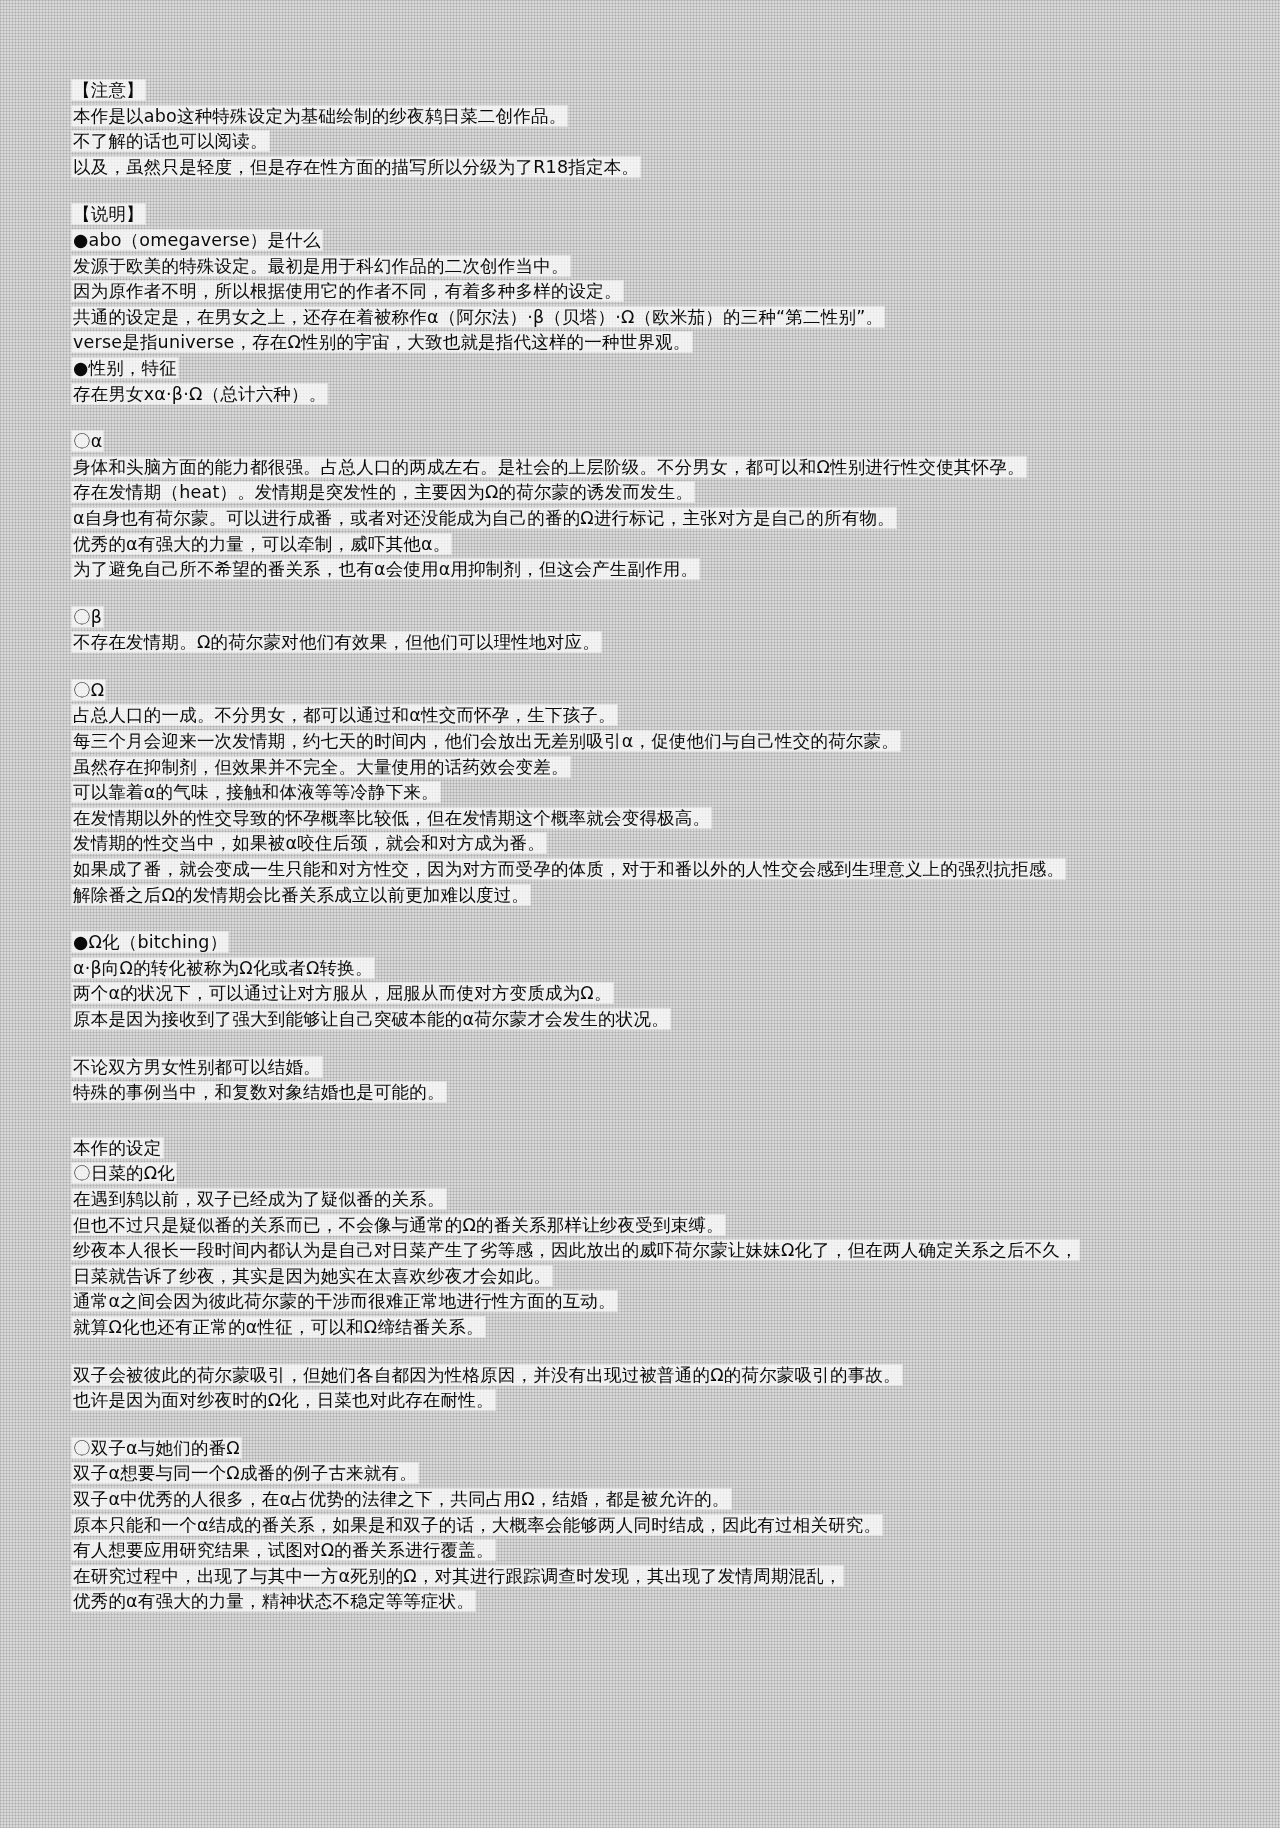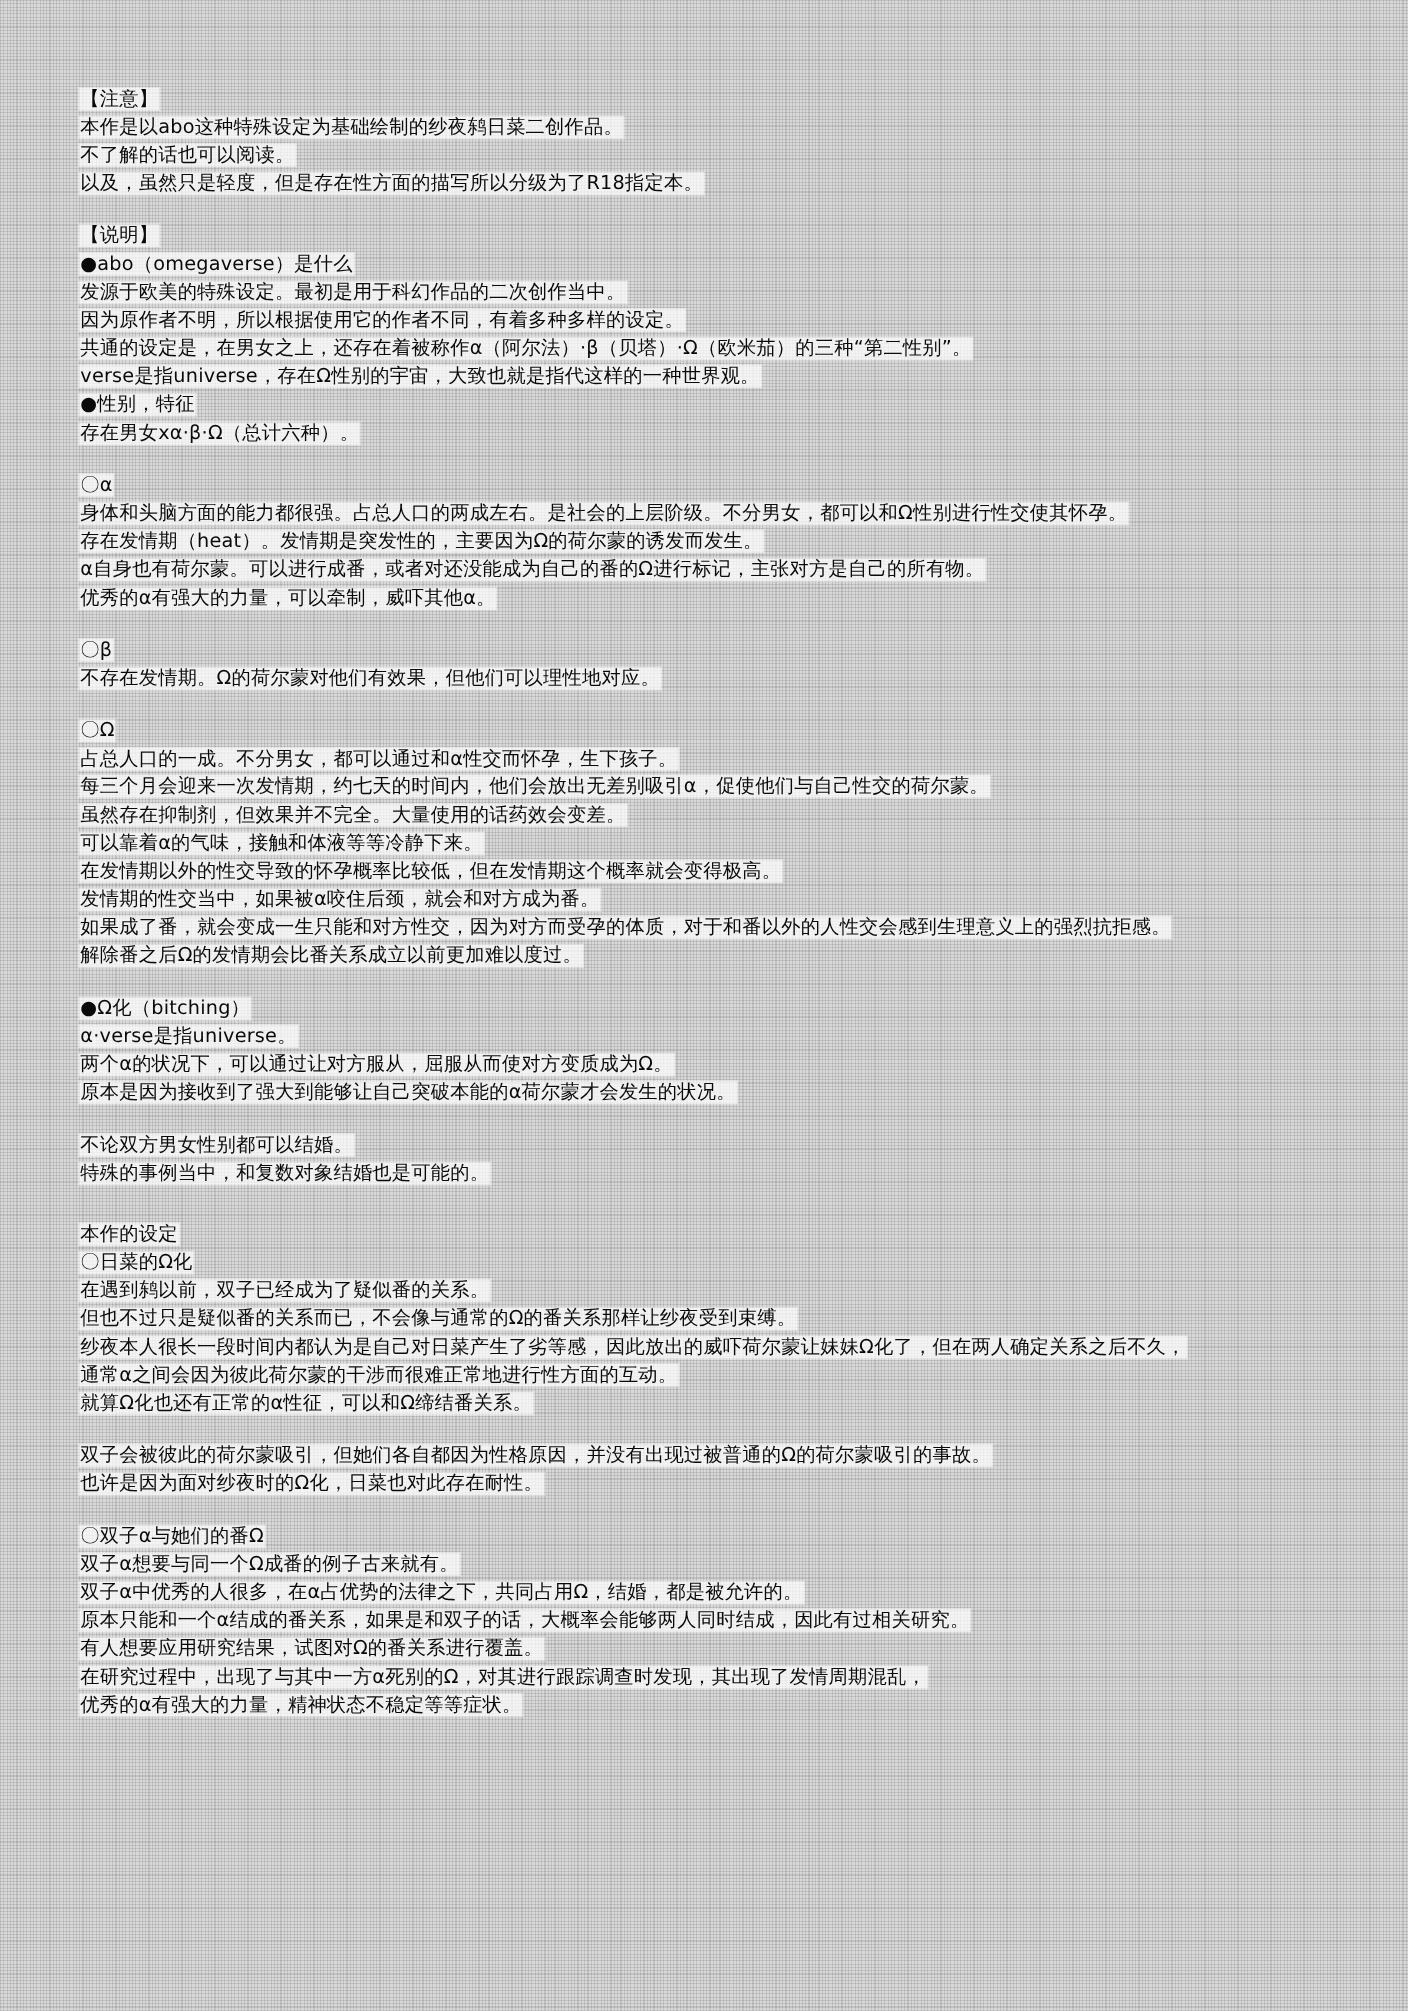--- a/index.html
+++ b/index.html
@@ -69,20 +69,21 @@
         <div class="line"><span class="txt">●性别，特征</span></div>
         <div class="line"><span class="txt">存在男女xα·β·Ω（总计六种）。</span></div>
       </div>
       <div style="height: 22px;"></div>
       <div class="block">
         <div class="line"><span class="txt">〇α</span></div>
         <div class="line"><span class="txt">身体和头脑方面的能力都很强。占总人口的两成左右。是社会的上层阶级。不分男女，都可以和Ω性别进行性交使其怀孕。</span></div>
         <div class="line"><span class="txt">存在发情期（heat）。发情期是突发性的，主要因为Ω的荷尔蒙的诱发而发生。</span></div>
         <div class="line"><span class="txt">α自身也有荷尔蒙。可以进行成番，或者对还没能成为自己的番的Ω进行标记，主张对方是自己的所有物。</span></div>
         <div class="line"><span class="txt">优秀的α有强大的力量，可以牵制，威吓其他α。</span></div>
+        <div class="line"><span class="txt">为了避免自己所不希望的番关系，也有α会使用α用抑制剂，但这会产生副作用。</span></div>
       </div>
       <div style="height: 22px;"></div>
       <div class="block">
         <div class="line"><span class="txt">〇β</span></div>
         <div class="line"><span class="txt">不存在发情期。Ω的荷尔蒙对他们有效果，但他们可以理性地对应。</span></div>
       </div>
       <div style="height: 22px;"></div>
       <div class="block">
         <div class="line"><span class="txt">〇Ω</span></div>
         <div class="line"><span class="txt">占总人口的一成。不分男女，都可以通过和α性交而怀孕，生下孩子。</span></div>
@@ -90,36 +91,37 @@
         <div class="line"><span class="txt">虽然存在抑制剂，但效果并不完全。大量使用的话药效会变差。</span></div>
         <div class="line"><span class="txt">可以靠着α的气味，接触和体液等等冷静下来。</span></div>
         <div class="line"><span class="txt">在发情期以外的性交导致的怀孕概率比较低，但在发情期这个概率就会变得极高。</span></div>
         <div class="line"><span class="txt">发情期的性交当中，如果被α咬住后颈，就会和对方成为番。</span></div>
         <div class="line"><span class="txt">如果成了番，就会变成一生只能和对方性交，因为对方而受孕的体质，对于和番以外的人性交会感到生理意义上的强烈抗拒感。</span></div>
         <div class="line"><span class="txt">解除番之后Ω的发情期会比番关系成立以前更加难以度过。</span></div>
       </div>
       <div style="height: 22px;"></div>
       <div class="block">
         <div class="line"><span class="txt">●Ω化（bitching）</span></div>
-        <div class="line"><span class="txt">α·verse是指universe。</span></div>
+        <div class="line"><span class="txt">α·β向Ω的转化被称为Ω化或者Ω转换。</span></div>
         <div class="line"><span class="txt">两个α的状况下，可以通过让对方服从，屈服从而使对方变质成为Ω。</span></div>
         <div class="line"><span class="txt">原本是因为接收到了强大到能够让自己突破本能的α荷尔蒙才会发生的状况。</span></div>
       </div>
       <div style="height: 22px;"></div>
       <div class="block">
         <div class="line"><span class="txt">不论双方男女性别都可以结婚。</span></div>
         <div class="line"><span class="txt">特殊的事例当中，和复数对象结婚也是可能的。</span></div>
       </div>
       <div style="height: 30px;"></div>
       <div class="block">
         <div class="line"><span class="txt">本作的设定</span></div>
         <div class="line"><span class="txt">〇日菜的Ω化</span></div>
         <div class="line"><span class="txt">在遇到鸫以前，双子已经成为了疑似番的关系。</span></div>
         <div class="line"><span class="txt">但也不过只是疑似番的关系而已，不会像与通常的Ω的番关系那样让纱夜受到束缚。</span></div>
         <div class="line"><span class="txt">纱夜本人很长一段时间内都认为是自己对日菜产生了劣等感，因此放出的威吓荷尔蒙让妹妹Ω化了，但在两人确定关系之后不久，</span></div>
+        <div class="line"><span class="txt">日菜就告诉了纱夜，其实是因为她实在太喜欢纱夜才会如此。</span></div>
         <div class="line"><span class="txt">通常α之间会因为彼此荷尔蒙的干涉而很难正常地进行性方面的互动。</span></div>
         <div class="line"><span class="txt">就算Ω化也还有正常的α性征，可以和Ω缔结番关系。</span></div>
       </div>
       <div style="height: 22px;"></div>
       <div class="block">
         <div class="line"><span class="txt">双子会被彼此的荷尔蒙吸引，但她们各自都因为性格原因，并没有出现过被普通的Ω的荷尔蒙吸引的事故。</span></div>
         <div class="line"><span class="txt">也许是因为面对纱夜时的Ω化，日菜也对此存在耐性。</span></div>
       </div>
       <div style="height: 22px;"></div>
       <div class="block">

